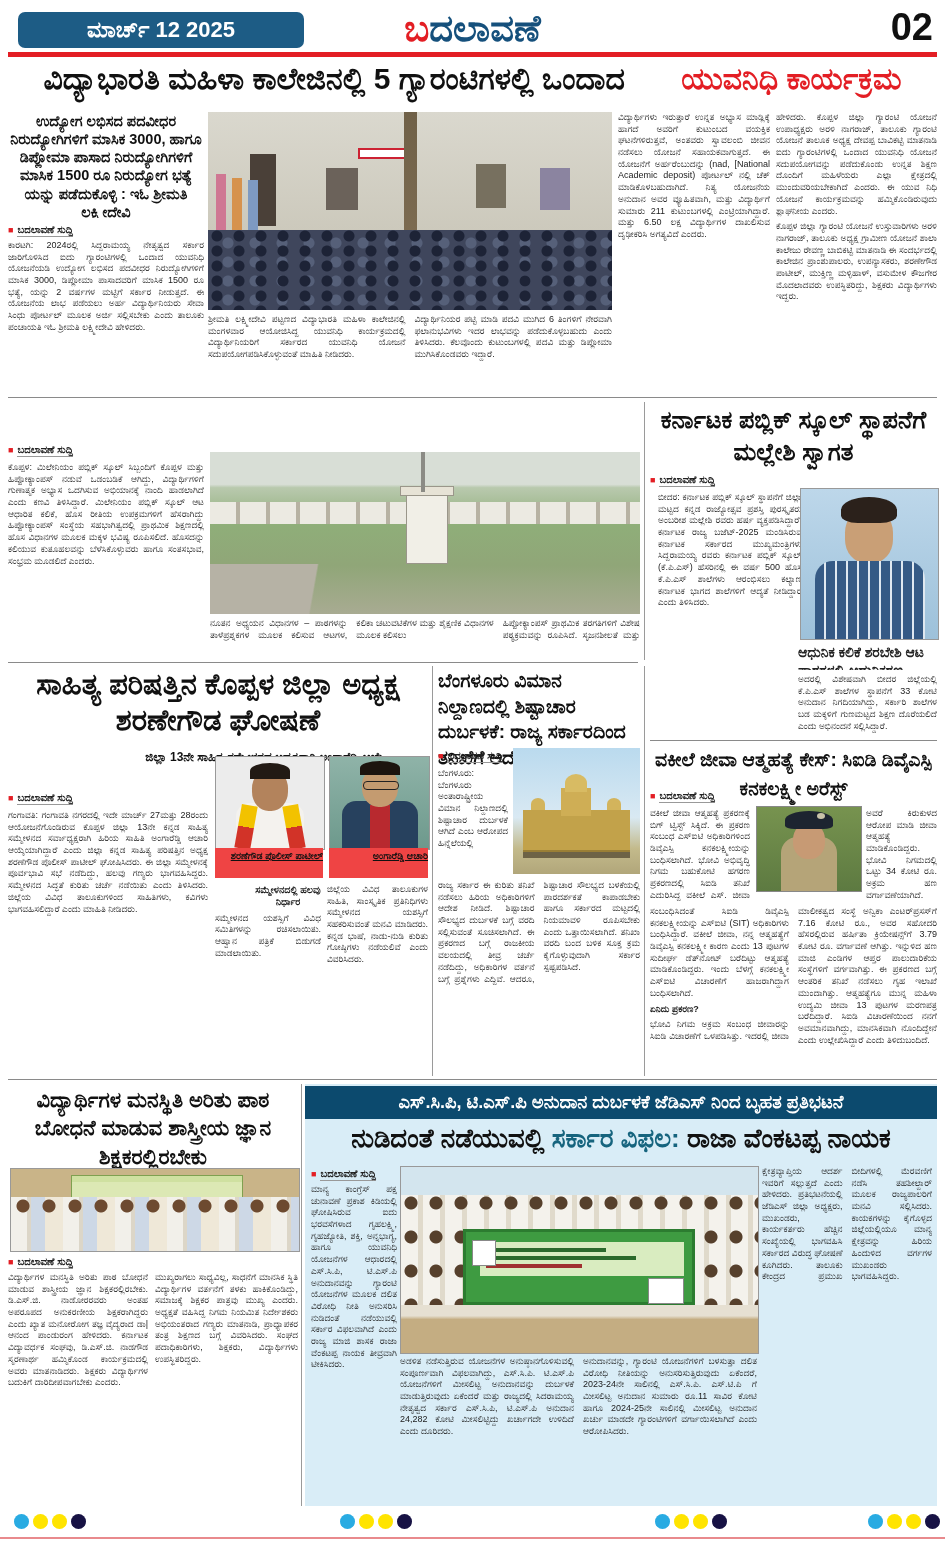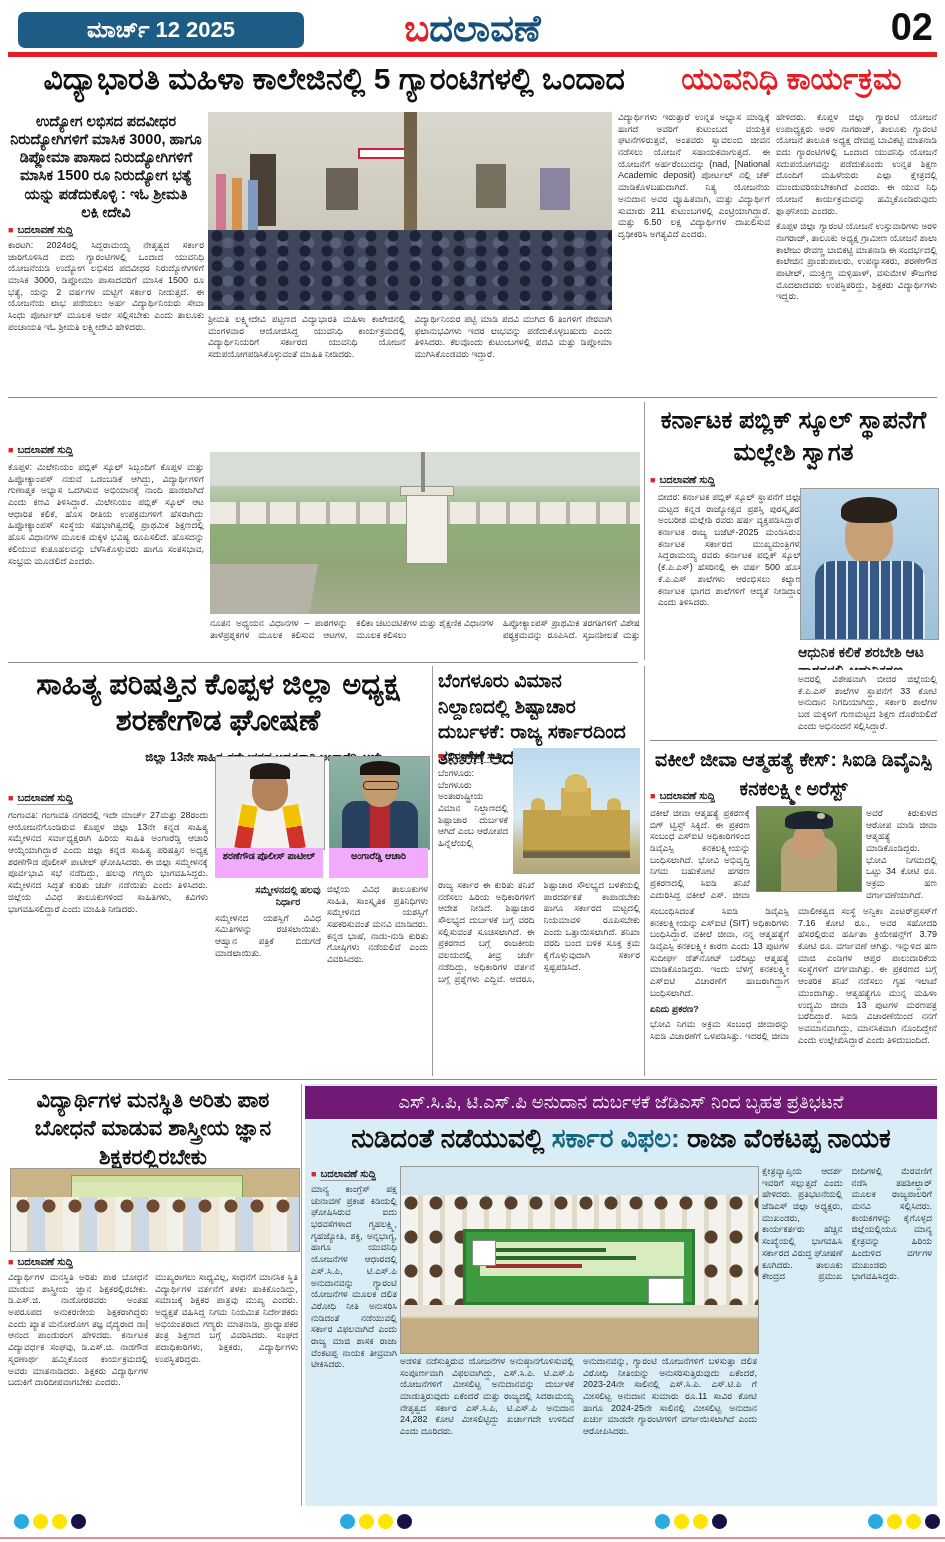--- a/index.html
+++ b/index.html
@@ -12,21 +12,21 @@
   .byline .sq{color:#e31e24;font-size:9px;margin-right:4px;}
   .byline .bl-text{border-bottom:1px solid #999;padding-bottom:1px;}
   .cols2{column-count:2;column-gap:9px;}
   .cols3{column-count:3;column-gap:9px;}
   .hline{background:#8a8a8a;height:1px;}
   .vline{background:#9a9a9a;width:1px;}
   .photo{overflow:hidden;background:#cfcfc6;}
   .caption{font-size:14px;font-weight:bold;line-height:1.25;color:#222;}
   .dot{width:15px;height:15px;border-radius:50%;display:inline-block;margin-right:4px;vertical-align:middle;}
   .d-cyan{background:#29abe2;} .d-yellow{background:#ffe400;} .d-dark{background:#171244;}
-  .name-strip{background:#f0abfc;color:#111;font-weight:bold;font-size:9.5px;text-align:center;line-height:1.25;padding-top:2px;box-sizing:border-box;}
+  .name-strip{background:#ef4444;color:#111;font-weight:bold;font-size:9.5px;text-align:right;line-height:1.25;padding-top:2px;box-sizing:border-box;text-decoration:underline;}
   h1,h2,h3{margin:0;font-weight:800;}
 </style>
 </head>
 <body>
 
 <div id="paper">
 
   <div class="abs" style="left:18px;top:12px;width:286px;height:36px;background:#1d5c85;border-radius:7px;color:#fff;
        font-size:22px;font-weight:800;text-align:center;line-height:36px;">
     <span>ಮಾರ್ಚ್ 12 2025</span>
@@ -228,21 +228,21 @@
   <div class="abs body" style="left:8px;top:1272px;width:140px;height:232px;">
     <p>ವಿದ್ಯಾರ್ಥಿಗಳ ಮನಸ್ಥಿತಿ ಅರಿತು ಪಾಠ ಬೋಧನೆ ಮಾಡುವ ಶಾಸ್ತ್ರೀಯ ಜ್ಞಾನ ಶಿಕ್ಷಕರಲ್ಲಿರಬೇಕು. ಡಿ.ಎಸ್.ಜಿ. ನಾಡೋರರವರು ಅಂತಹ ಅಪರೂಪದ ಅನುಕರಣೀಯ ಶಿಕ್ಷಕರಾಗಿದ್ದರು ಎಂದು ಖ್ಯಾತ ಮನೋರೋಗ ತಜ್ಞ ವೈದ್ಯರಾದ ಡಾ| ಆನಂದ ಪಾಂಡುರಂಗ ಹೇಳಿದರು. ಕರ್ನಾಟಕ ವಿದ್ಯಾವರ್ಧಕ ಸಂಘವು, ಡಿ.ಎಸ್.ಜಿ. ನಾಡಗೌಡ ಸ್ಮರಣಾರ್ಥ ಹಮ್ಮಿಕೊಂಡ ಕಾರ್ಯಕ್ರಮದಲ್ಲಿ ಅವರು ಮಾತನಾಡಿದರು. ಶಿಕ್ಷಕರು ವಿದ್ಯಾರ್ಥಿಗಳ ಬದುಕಿಗೆ ದಾರಿದೀಪವಾಗಬೇಕು ಎಂದರು.</p>
   </div>
   <div class="abs body" style="left:155px;top:1272px;width:143px;height:232px;">
     <p>ಮುಖ್ಯರಾಗಲು ಸಾಧ್ಯವಿಲ್ಲ, ಸಾಧನೆಗೆ ಮಾನಸಿಕ ಸ್ಥಿತಿ ವಿದ್ಯಾರ್ಥಿಗಳ ವರ್ತನೆಗೆ ತಳಕು ಹಾಕಿಕೊಂಡಿದ್ದು, ಸಮಾಜಕ್ಕೆ ಶಿಕ್ಷಕರ ಪಾತ್ರವು ಮುಖ್ಯ ಎಂದರು. ಅಧ್ಯಕ್ಷತೆ ವಹಿಸಿದ್ದ ನಿಗಮ ನಿಯಮಿತ ನಿರ್ದೇಶಕರು ಅಭಿಯಂತರಾದ ಗಣ್ಯರು ಮಾತನಾಡಿ, ಪ್ರಾಧ್ಯಾಪಕರ ತಂತ್ರ ಶಿಕ್ಷಣದ ಬಗ್ಗೆ ವಿವರಿಸಿದರು. ಸಂಘದ ಪದಾಧಿಕಾರಿಗಳು, ಶಿಕ್ಷಕರು, ವಿದ್ಯಾರ್ಥಿಗಳು ಉಪಸ್ಥಿತರಿದ್ದರು.</p>
   </div>
 
   <div class="abs vline" style="left:301px;top:1084px;height:422px;"></div>
 
   <div class="abs" style="left:305px;top:1084px;width:632px;height:422px;background:#d9edf7;">
-    <div class="abs" style="left:0;top:2px;width:632px;height:33px;background:#701a75;color:#fff;font-size:18px;font-weight:400;
+    <div class="abs" style="left:0;top:2px;width:632px;height:33px;background:#0c4a6e;color:#fff;font-size:18px;font-weight:700;
          text-align:center;line-height:33px;overflow:hidden;">ಎಸ್.ಸಿ.ಪಿ, ಟಿ.ಎಸ್.ಪಿ ಅನುದಾನ ದುರ್ಬಳಕೆ ಜೆಡಿಎಸ್ ನಿಂದ ಬೃಹತ ಪ್ರತಿಭಟನೆ</div>
     <h2 class="abs" style="left:0;top:40px;width:632px;font-size:26px;line-height:1.1;text-align:center;">
       <span>ನುಡಿದಂತೆ ನಡೆಯುವಲ್ಲಿ </span><span style="color:#16647e;">ಸರ್ಕಾರ ವಿಫಲ:</span><span> ರಾಜಾ ವೆಂಕಟಪ್ಪ ನಾಯಕ</span>
     </h2>
     <div class="abs byline" style="left:6px;top:84px;">
       <span class="sq">■</span><span class="bl-text">ಬದಲಾವಣೆ ಸುದ್ದಿ</span>
     </div>
     <div class="abs body" style="left:6px;top:100px;width:86px;height:400px;">
       <p>ಮಾನ್ಯ ಕಾಂಗ್ರೆಸ್ ಪಕ್ಷ ಚುನಾವಣೆ ಪ್ರಕಾಶ ಕಿಡಿಯಲ್ಲಿ ಘೋಷಿಸಿರುವ ಐದು ಭರವಸೆಗಳಾದ ಗೃಹಲಕ್ಷ್ಮಿ, ಗೃಹಜ್ಯೋತಿ, ಶಕ್ತಿ, ಅನ್ನಭಾಗ್ಯ, ಹಾಗೂ ಯುವನಿಧಿ ಯೋಜನೆಗಳ ಆಧಾರದಲ್ಲಿ ಎಸ್.ಸಿ.ಪಿ, ಟಿ.ಎಸ್.ಪಿ ಅನುದಾನವನ್ನು ಗ್ಯಾರಂಟಿ ಯೋಜನೆಗಳ ಮೂಲಕ ದಲಿತ ವಿರೋಧಿ ನೀತಿ ಅನುಸರಿಸಿ ನುಡಿದಂತೆ ನಡೆಯುವಲ್ಲಿ ಸರ್ಕಾರ ವಿಫಲವಾಗಿದೆ ಎಂದು ರಾಜ್ಯ ಮಾಜಿ ಶಾಸಕ ರಾಜಾ ವೆಂಕಟಪ್ಪ ನಾಯಕ ತೀವ್ರವಾಗಿ ಟೀಕಿಸಿದರು.</p>
     </div>

